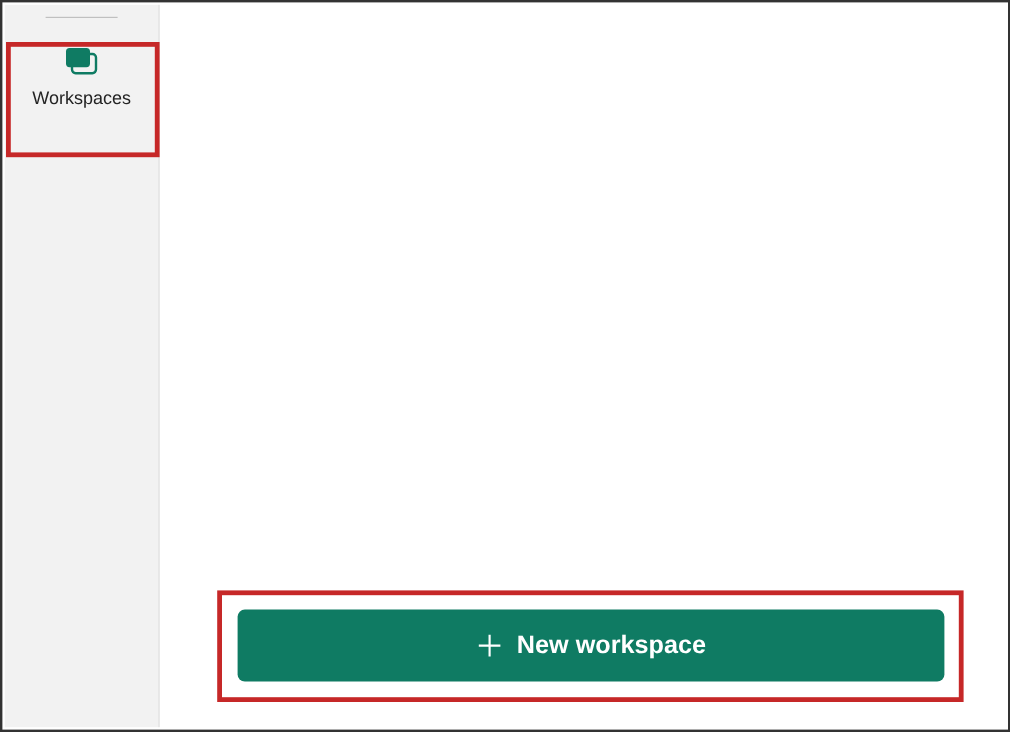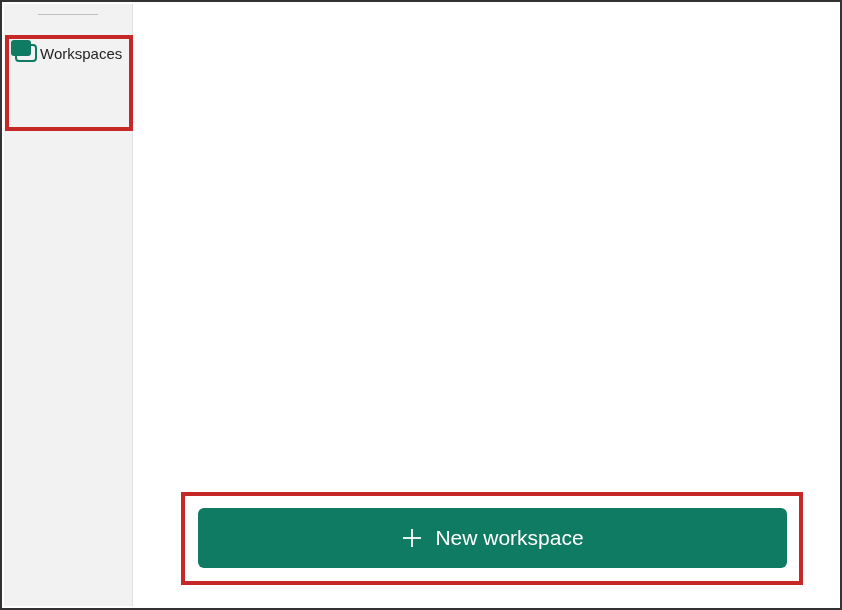--- a/index.html
+++ b/index.html
@@ -29,20 +29,21 @@
       padding-top: 10px;
     }
     .sidebar-divider {
       width: 60px;
       height: 1px;
       background: #c0c0c0;
       margin-bottom: 12px;
     }
     .nav-item {
       display: flex;
+      flex-direction: column;
       align-items: center;
       padding: 8px 4px;
       width: 100%;
       cursor: pointer;
       color: #333;
     }
     .nav-item-icon {
       width: 32px;
       height: 32px;
       display: flex;
@@ -93,21 +94,21 @@
       position: absolute;
       left: 196px;
       top: 506px;
       width: 589px;
       height: 60px;
       background: #0f7b63;
       border: none;
       border-radius: 6px;
       color: #ffffff;
       font-size: 21px;
-      font-weight: 400;
+      font-weight: 700;
       display: flex;
       align-items: center;
       justify-content: center;
       gap: 12px;
       cursor: pointer;
     }
     .plus-icon {
       display: flex;
       align-items: center;
       justify-content: center;

